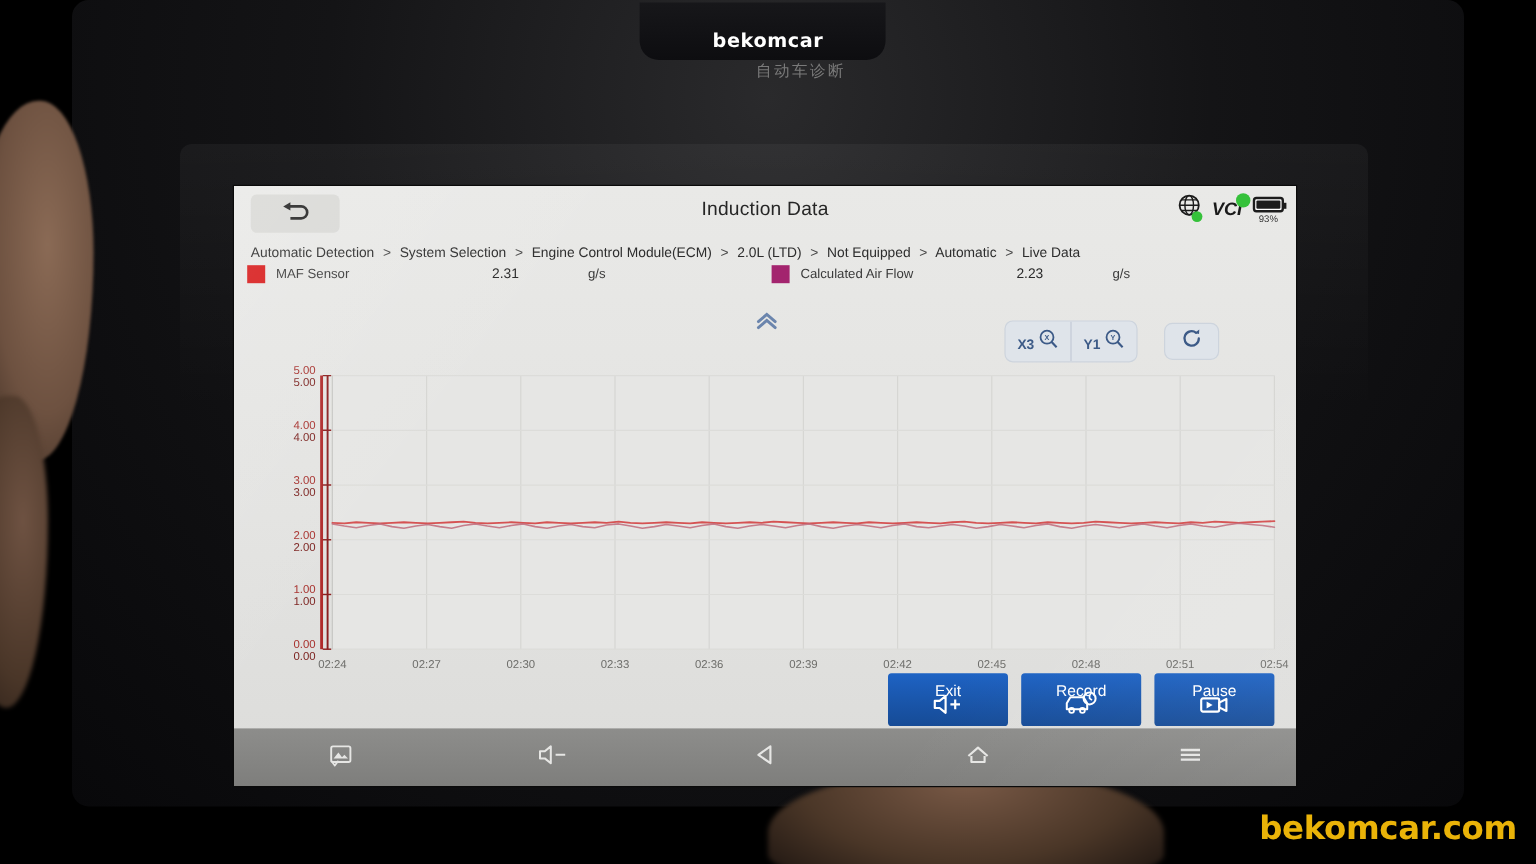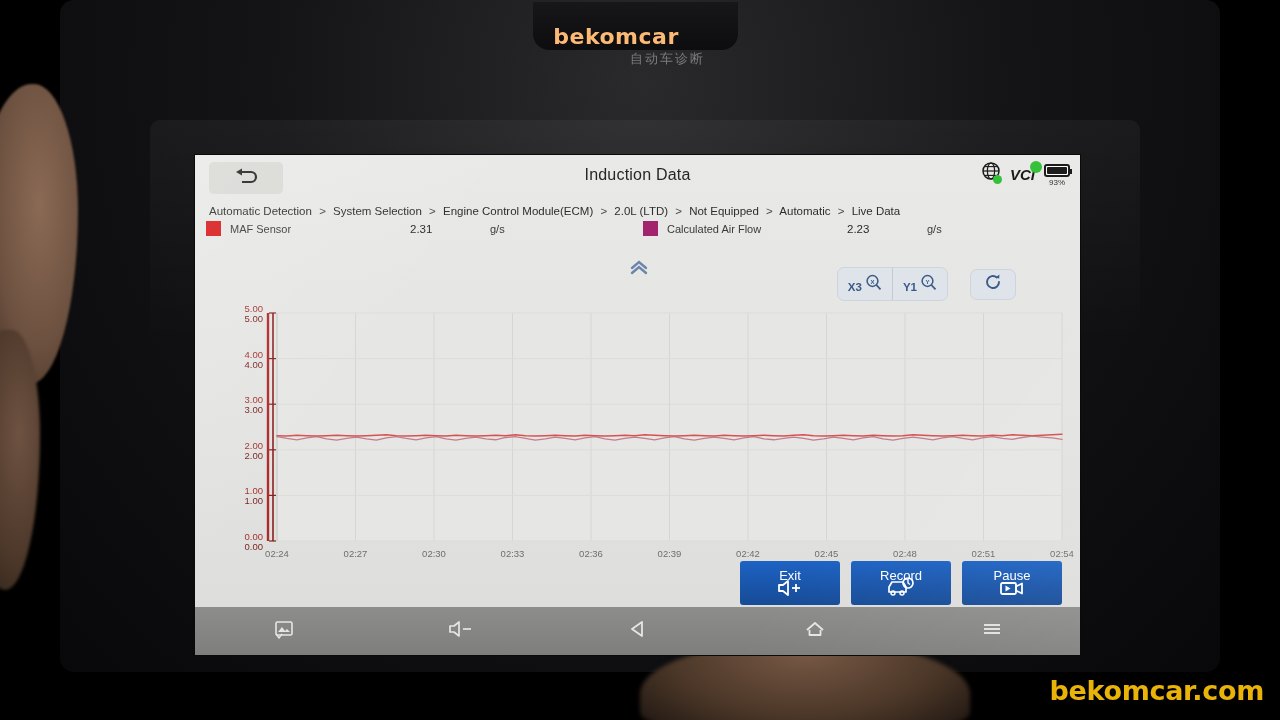--- a/index.html
+++ b/index.html
@@ -133,22 +133,22 @@
     display:flex; align-items:center;
   }
   .navitem{ flex:1; display:flex; align-items:center; justify-content:center; }
 
   
   .sysoverlay{ position:absolute; bottom:52px; width:100px; text-align:center; color:#fff;}
   .so1{ left:545px; } .so2{ left:656px; } .so3{ left:767px; }
 
   
   .wm-top{
-    position:absolute; left:551px; top:24px; width:130px; text-align:center;
-    color:#fdba74; font-size:22px; font-weight:bold; letter-spacing:.5px;
+    position:absolute; left:575px; top:24px; width:130px; text-align:center;
+    color:#ffffff; font-size:16px; font-weight:bold; letter-spacing:.5px;
     font-family:"DejaVu Sans", sans-serif;
   }
   .wm-top-sub{
     position:absolute; left:575px; top:50px; width:130px; text-align:right;
     color:#7a7a7a; font-size:13px; letter-spacing:2px;
   }
   .wm-bottom{
     position:absolute; right:16px; bottom:14px; color:#eab308;
     font-size:27px; font-weight:bold; letter-spacing:-.3px;
     font-family:"DejaVu Sans", sans-serif;

